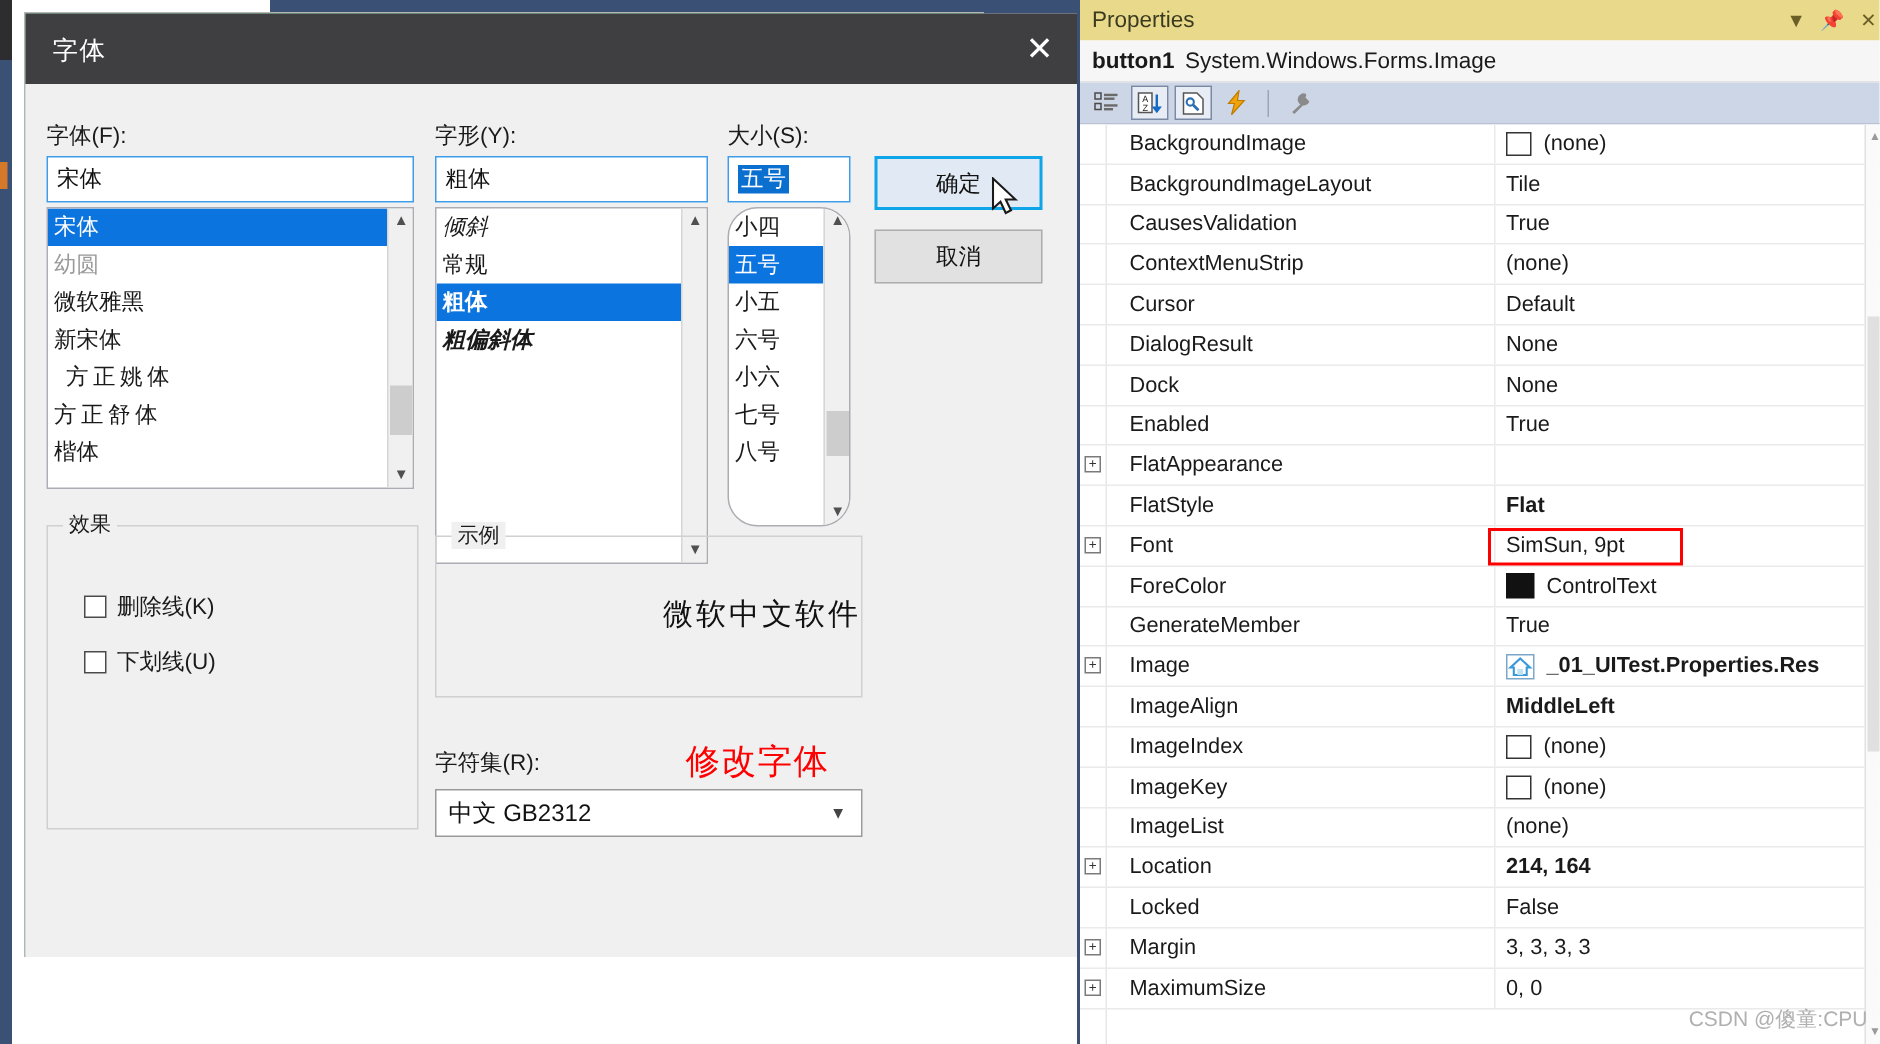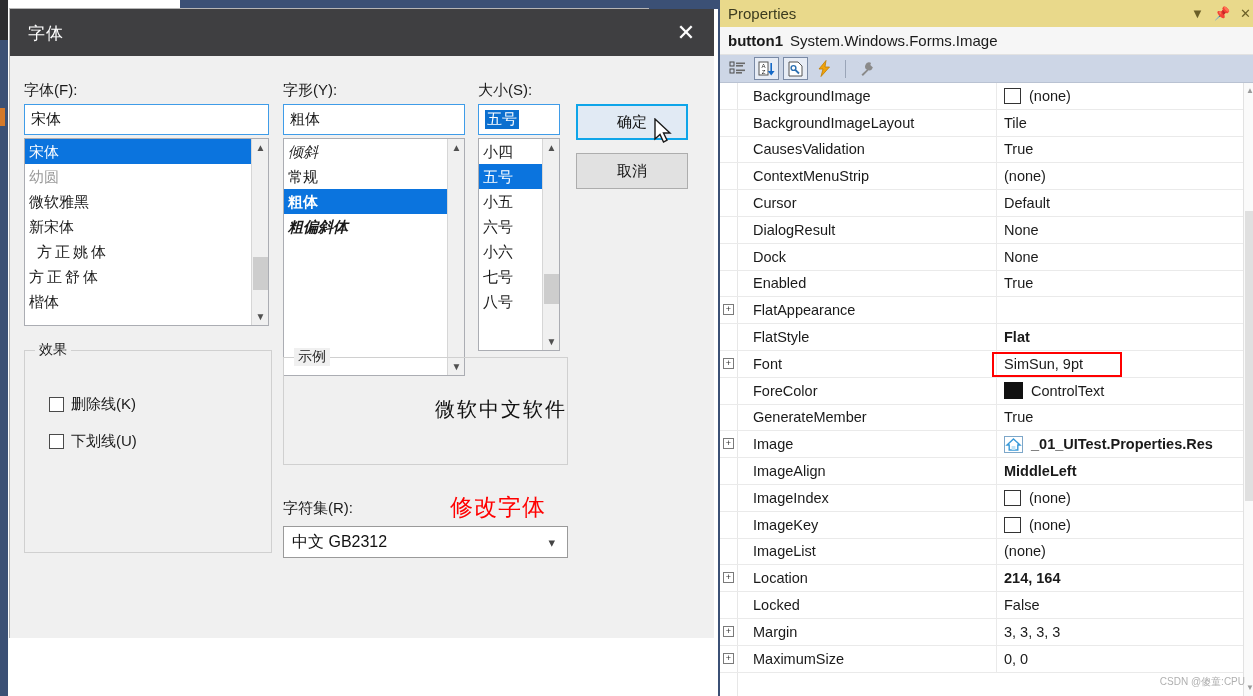--- a/index.html
+++ b/index.html
@@ -24,21 +24,21 @@
     position: absolute; left: 0; top: 0; width: 8px; height: 40px;
     background: #2d2d30;
   }
   .vs-orange-tick {
     position: absolute; left: 0; top: 108px; width: 5px; height: 18px;
     background: #d4792a;
   }
 
   
   .dialog {
-    position: absolute; left: 9px; top: 8px; width: 640px; height: 630px;
+    position: absolute; left: 16px; top: 8px; width: 640px; height: 630px;
     background: #86efac;
     border: 1px solid #b5b5b5;
   }
   .dlg-titlebar {
     position: absolute; left: 0; top: 0; width: 704px; height: 47px;
     background: #3f3f41;
   }
   .dlg-title {
     position: absolute; left: 18px; top: 13px;
     font-size: 17px; color: #ffffff; letter-spacing: 1px;
@@ -257,21 +257,21 @@
   .gs-thumb {
     position: absolute; left: 1px; width: 10px; top: 128px; height: 290px;
     background: #e0e0e0;
   }
   .gs-arrow {
     position: absolute; left: 0; width: 12px; height: 12px;
     color: #9a9a9a; font-size: 8px; text-align: center; line-height: 12px;
   }
   .watermark {
     position: absolute; right: 8px; bottom: 7px;
-    font-size: 10px; color: #b0b0b0;
+    font-size: 14px; color: #b0b0b0;
   }
 </style>
 </head>
 <body>
 
 <div id="root">
 
   <div class="vs-top-strip"></div>
   <div class="vs-left-strip"></div>
   <div class="vs-left-white"></div>
@@ -321,21 +321,21 @@
         <div class="vscroll">
           <div class="vsc-arrow up">▲</div>
           <div class="vsc-arrow down">▼</div>
         </div>
       </div>
 
       <div class="fld-label" style="left:468px; top:25px;">大小(S):</div>
       <div class="combo-input sel-text" style="left:468px; top:48px; width:82px; height:31px;">
         <span class="sel-hl">五号</span>
       </div>
-      <div class="listbox" style="left:468px; top:82px; width:82px; height:213px;">
+      <div class="listbox" style="left:468px; top:82px; width:82px; height:213px;border-radius:20px;">
         <div class="lb-inner">
           <ul id="size-list">
               <li>小四</li>
               <li class="selected">五号</li>
               <li>小五</li>
               <li>六号</li>
               <li>小六</li>
               <li>七号</li>
               <li>八号</li>
             </ul>

